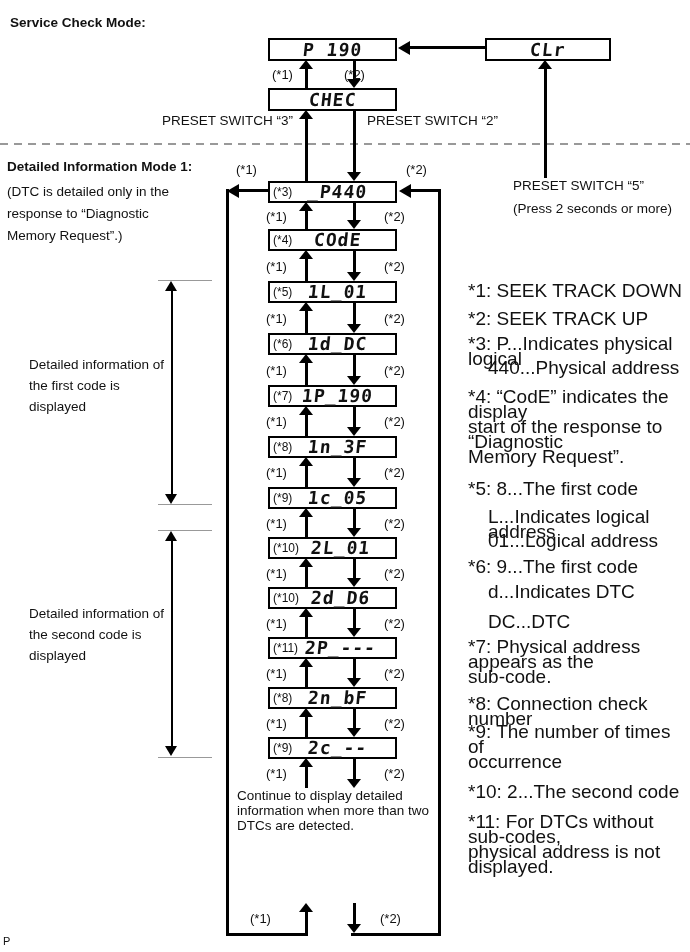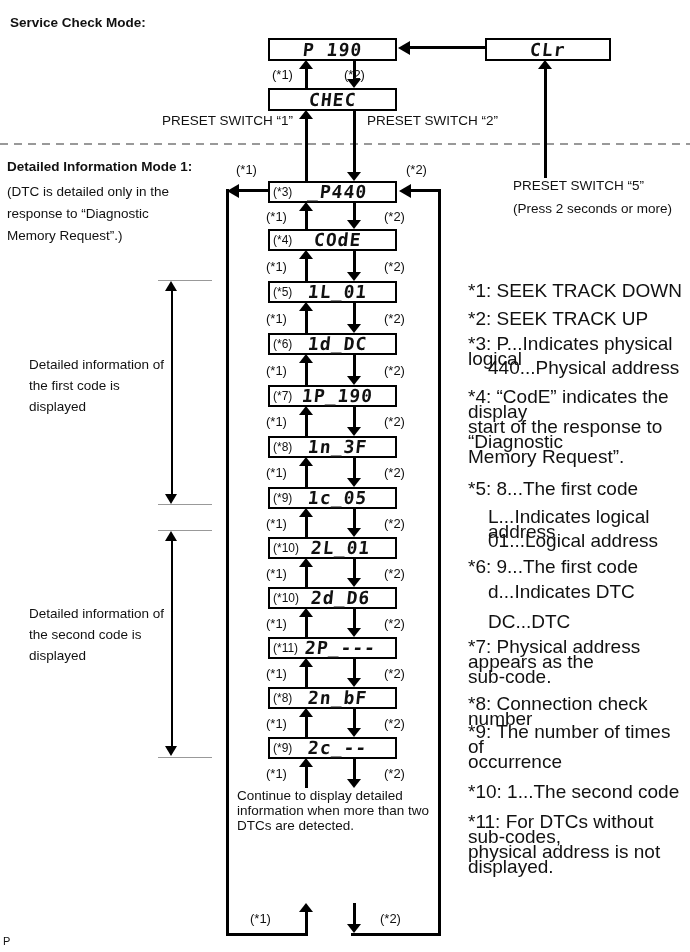--- a/index.html
+++ b/index.html
@@ -99,21 +99,21 @@
 
   <div class="conn conn--tight" style="top:60px;height:28px">
     <span class="clabel l">(*1)</span>
     <span class="uphead"></span>
       <span class="upline"></span>
     <span class="downline"></span>
       <span class="downhead"></span>
     <span class="clabel r">(*2)</span>
   </div>
 
-  <div class="t" style="left:162px;top:113px">PRESET SWITCH “1”</div>
+  <div class="t" style="left:162px;top:113px">PRESET SWITCH “3”</div>
   <div class="t" style="left:367px;top:113px">PRESET SWITCH “2”</div>
 
   <div class="conn conn--nolabel" style="top:110px;height:71px">
 
     <span class="uphead"></span>
       <span class="upline"></span>
     <span class="downline"></span>
       <span class="downhead"></span>
 
   </div>
@@ -311,18 +311,18 @@
   <div class="ann ind" style="top:509px">L...Indicates logical address</div>
   <div class="ann ind" style="top:533px">01...Logical address</div>
   <div class="ann" style="top:559px">*6: 9...The first code</div>
   <div class="ann ind" style="top:584px">d...Indicates DTC</div>
   <div class="ann ind" style="top:614px">DC...DTC</div>
   <div class="ann" style="top:639px">*7: Physical address appears as the
 sub-code.</div>
   <div class="ann" style="top:696px">*8: Connection check number</div>
   <div class="ann" style="top:724px">*9: The number of times of
 occurrence</div>
-  <div class="ann" style="top:784px">*10: 1...The second code</div>
+  <div class="ann" style="top:784px">*10: 2...The second code</div>
   <div class="ann" style="top:814px">*11: For DTCs without sub-codes,
 physical address is not displayed.</div>
 
   <div class="t" style="left:3px;top:935px;font-size:11px">P</div>
 </div>
 
 </body></html>

